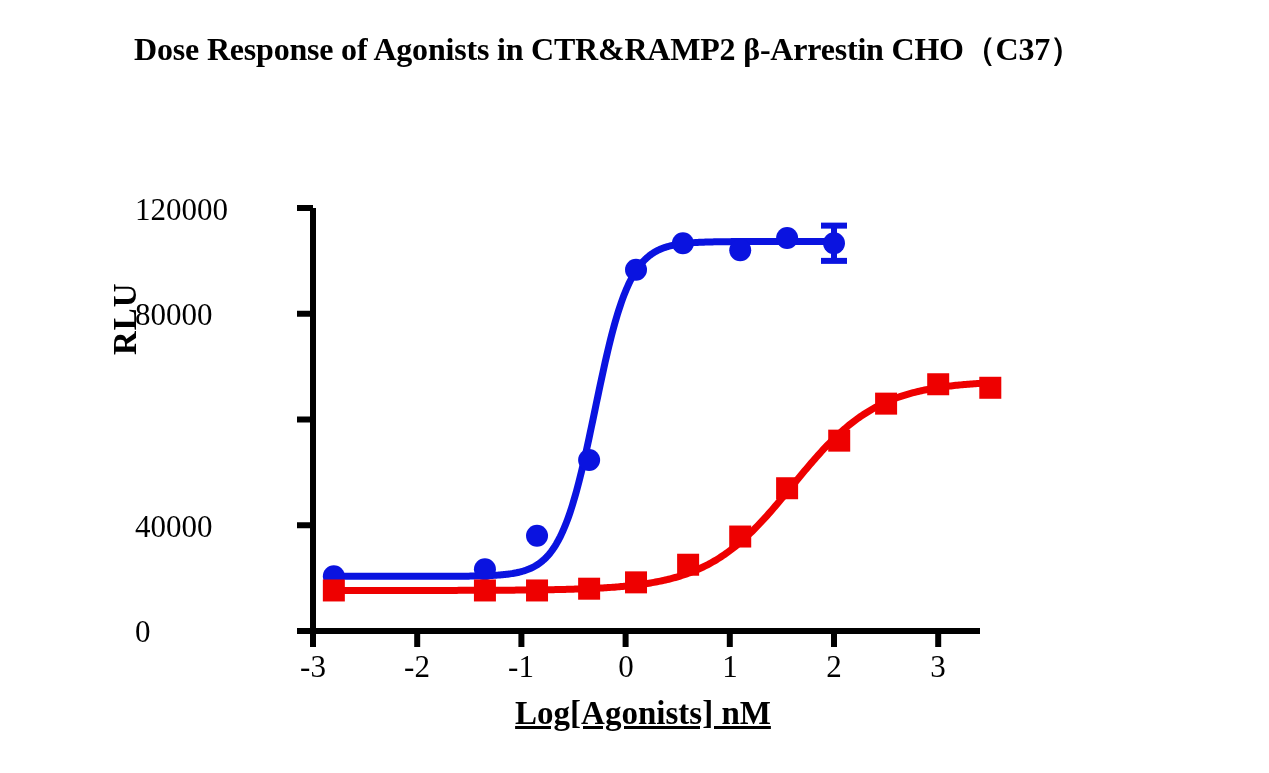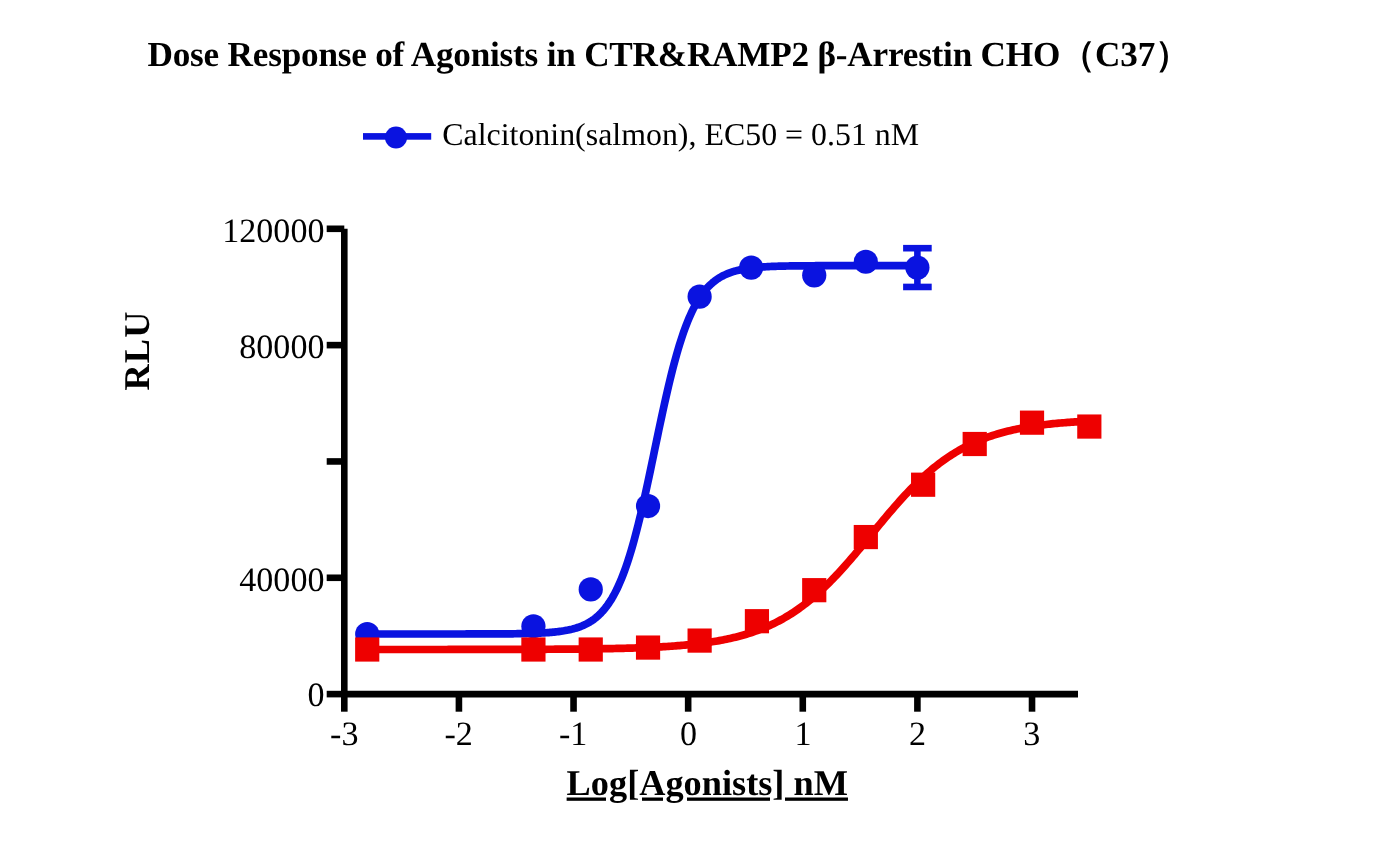--- a/index.html
+++ b/index.html
@@ -90,21 +90,21 @@
     top: 0;
   }
   .axis-tick-label {
     position: absolute;
     font-family: "Liberation Serif", "DejaVu Serif", serif;
     font-size: 31px;
     color: #000000;
     white-space: nowrap;
   }
   .ylabel-tick {
-    text-align: right;
+    text-align: left;
   }
   .xlabel-tick {
     text-align: center;
   }
   .axis-title-y {
     position: absolute;
     left: 107px;
     top: 355px;
     transform: rotate(-90deg);
     transform-origin: left top;
@@ -130,27 +130,20 @@
   }
 </style>
 </head>
 <body>
 
 <div id="root">
 
   <div class="chart-title">Dose Response of Agonists in CTR&amp;RAMP2 β-Arrestin CHO（C37）</div>
 
   <div class="legend">
-    <div class="legend-row">
-      <span class="legend-key">
-        <span class="legend-line blue"></span>
-        <span class="legend-marker circle"></span>
-      </span>
-      <span class="legend-label">Calcitonin(salmon), EC50 = 0.51 nM</span>
-    </div>
   </div>
 
   <svg class="plot-svg" id="plot" width="1269" height="773">
       <g>
         <line x1="313" y1="208" x2="313" y2="631" stroke="#000" stroke-width="6"></line>
         <line x1="310" y1="631" x2="980" y2="631" stroke="#000" stroke-width="6"></line>
         <line x1="297" y1="631" x2="313" y2="631" stroke="#000" stroke-width="6"></line>
         <line x1="297" y1="525.25" x2="313" y2="525.25" stroke="#000" stroke-width="6"></line>
         <line x1="297" y1="419.5" x2="313" y2="419.5" stroke="#000" stroke-width="6"></line>
         <line x1="297" y1="313.75" x2="313" y2="313.75" stroke="#000" stroke-width="6"></line>

